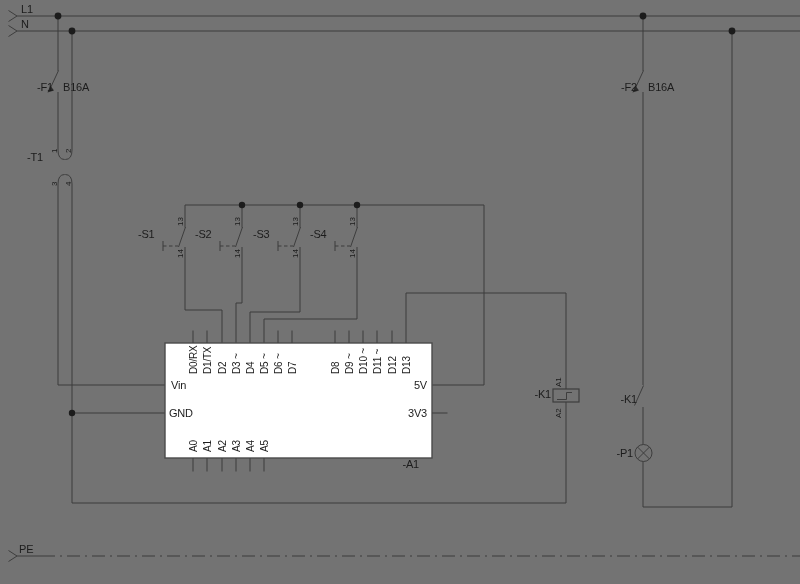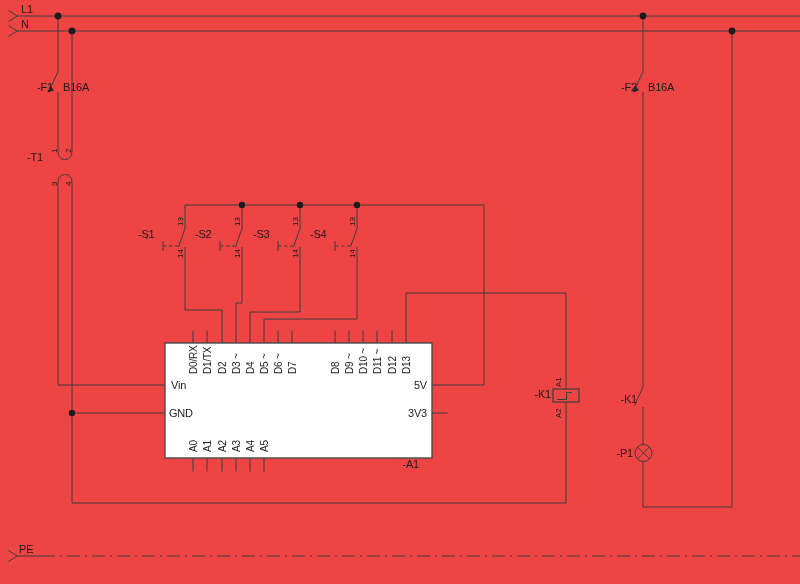--- a/index.html
+++ b/index.html
@@ -1,16 +1,16 @@
 <!DOCTYPE html>
 <html><head>
 <meta charset="utf-8">
 <style>
   html,body{margin:0;padding:0;background:#ffffff;}
-  .page{position:relative;width:800px;height:584px;background:#ef4444;overflow:hidden;
+  .page{position:relative;width:800px;height:584px;background:#737373;overflow:hidden;
         font-family:"Liberation Sans",sans-serif;}
   svg{display:block;}
   .wire{stroke:#3d3d3d;stroke-width:1;fill:none;}
   .wire2{stroke:#3d3d3d;stroke-width:1.2;fill:none;}
   .dashw{stroke:#3d3d3d;stroke-width:1;fill:none;stroke-dasharray:3.5 2.5;}
   .dashdot{stroke:#3d3d3d;stroke-width:1;fill:none;stroke-dasharray:13 5 2 5;}
   .dot{fill:#1c1c1c;stroke:none;}
   .tri{fill:#2a2a2a;stroke:none;}
   .box{stroke:#4a4a4a;stroke-width:1.4;fill:#ffffff;}
   text{fill:#1c1c1c;stroke:none;}

